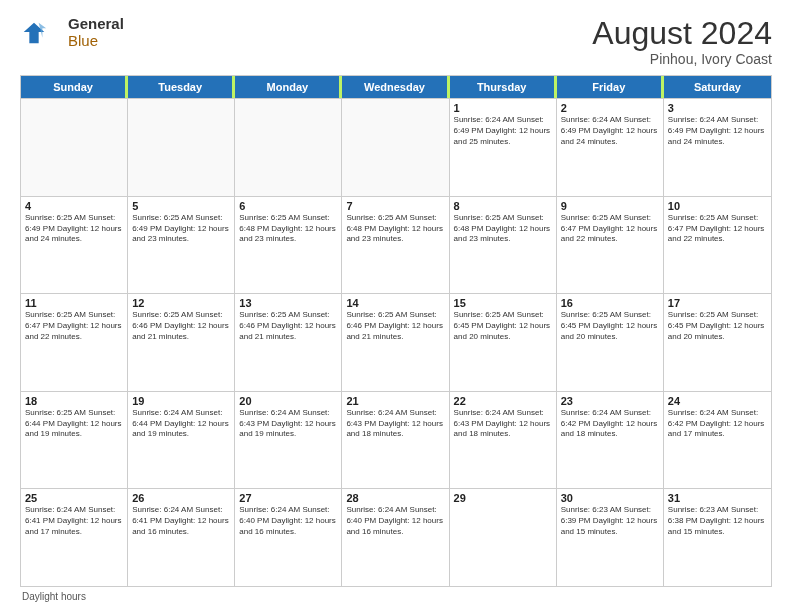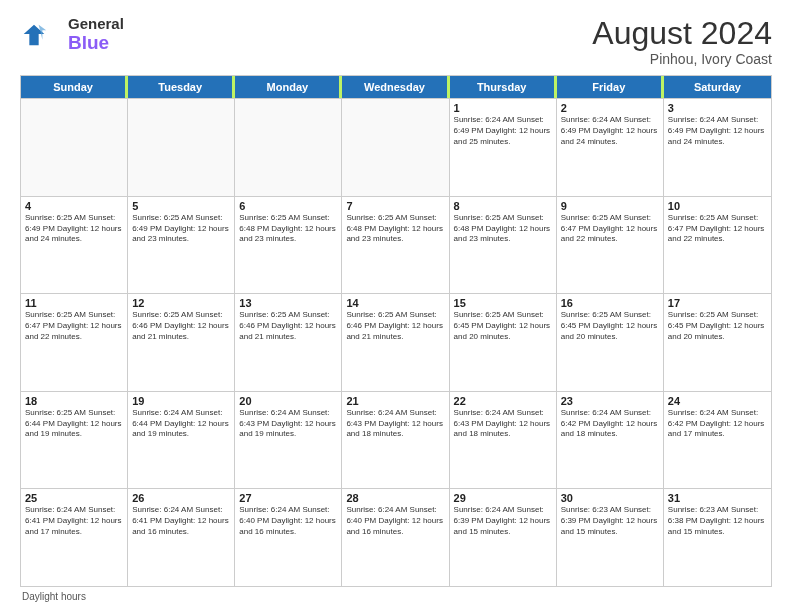--- a/index.html
+++ b/index.html
@@ -32,23 +32,23 @@
       display: flex;
       flex-direction: column;
       line-height: 1.1;
     }
     .logo-general {
       font-size: 15px;
       font-weight: bold;
       color: #333;
     }
     .logo-blue {
-      font-size: 19px;
-      font-weight: bold;
-      color: #8b5cf6;
+      font-size: 15px;
+      font-weight: normal;
+      color: #a16207;
     }
     .logo-icon {
       width: 28px;
       height: 28px;
     }
     .title-block {
       text-align: right;
     }
     .main-title {
       font-size: 32px;
@@ -363,24 +363,20 @@
           </div>
           <div class="cal-cell">
             <span class="day-num">28</span>
             <div class="day-info">Sunrise: 6:24 AM
 Sunset: 6:40 PM
 Daylight: 12 hours
 and 16 minutes.</div>
           </div>
           <div class="cal-cell">
             <span class="day-num">29</span>
-            <div class="day-info">Sunrise: 6:24 AM
-Sunset: 6:39 PM
-Daylight: 12 hours
-and 15 minutes.</div>
           </div>
           <div class="cal-cell">
             <span class="day-num">30</span>
             <div class="day-info">Sunrise: 6:23 AM
 Sunset: 6:39 PM
 Daylight: 12 hours
 and 15 minutes.</div>
           </div>
           <div class="cal-cell">
             <span class="day-num">31</span>

